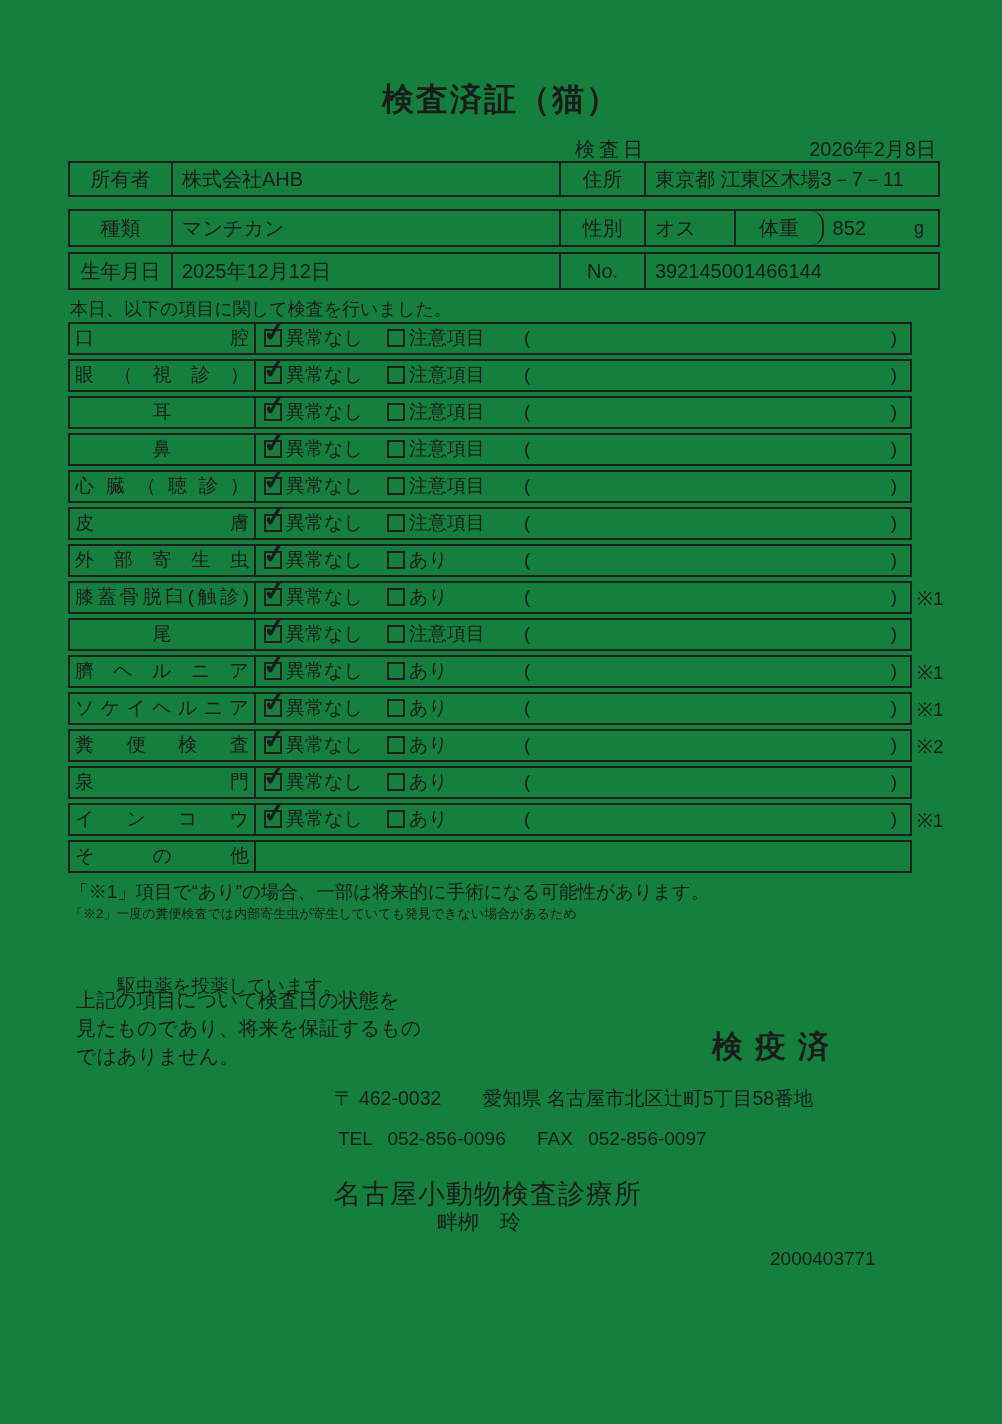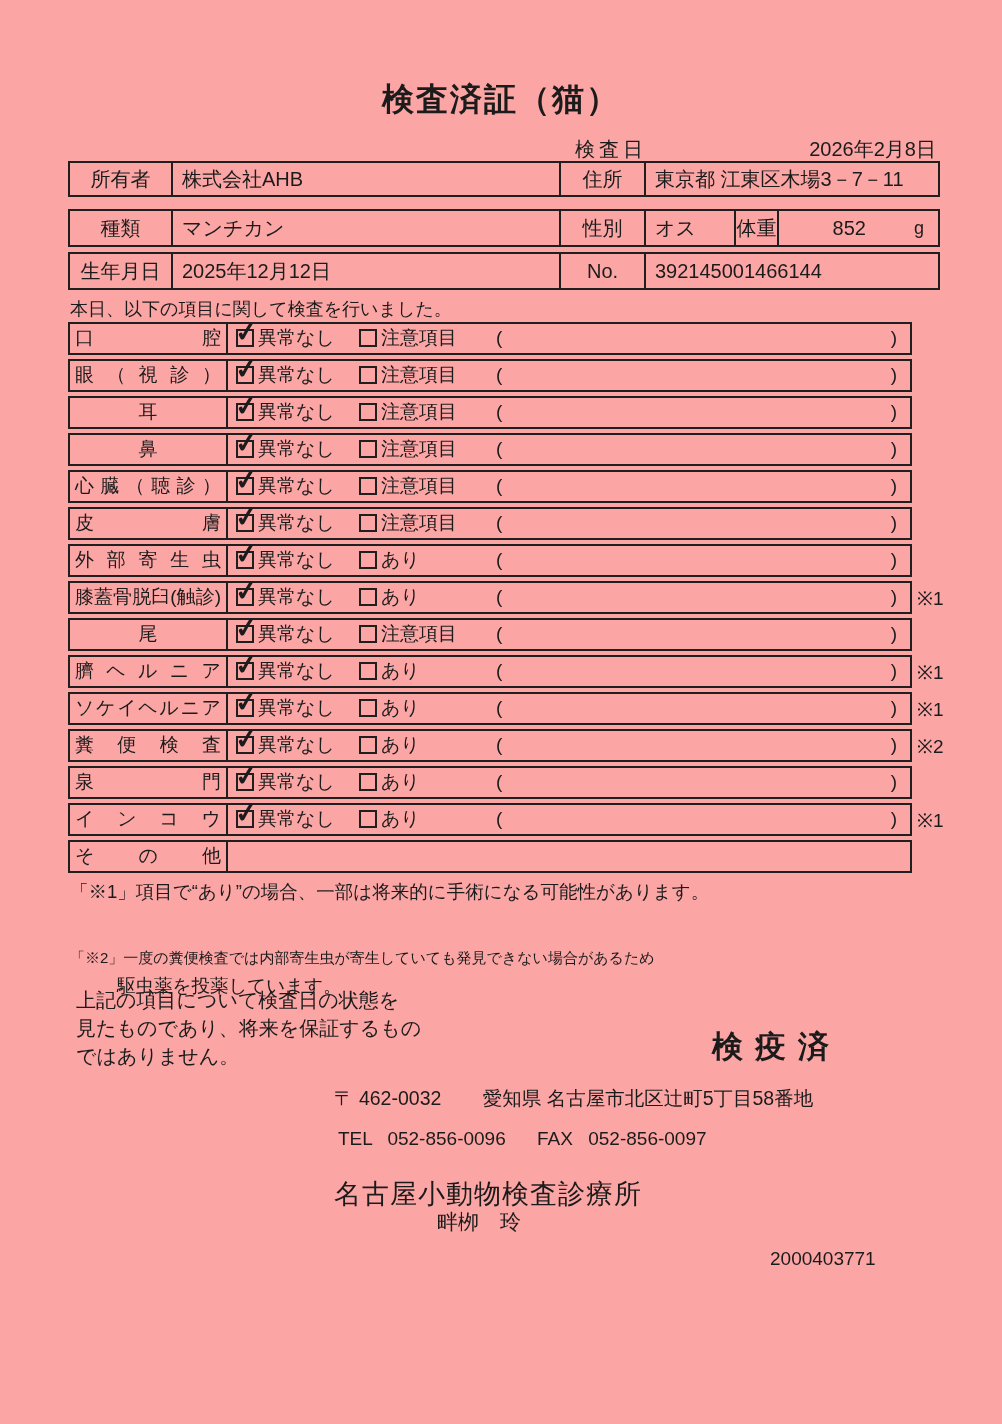--- a/index.html
+++ b/index.html
@@ -1,19 +1,19 @@
 <!DOCTYPE html>
 <html><head>
 <meta charset="utf-8">
 <style>
   html,body { margin:0; padding:0; }
   body { font-family:"Liberation Sans", sans-serif; }
   .page {
     position:relative; width:1002px; height:1424px;
-    background:#fca5a5; color:#1b1b1b; overflow:hidden;
+    background:#15803d; color:#1b1b1b; overflow:hidden;
     font-weight:500;
   }
 
   
   .doc-title {
     position:absolute; top:78px; left:0; width:1002px;
     text-align:center; font-size:32px; font-weight:700; letter-spacing:2px;
   }
   .exam-date-label { position:absolute; top:136px; left:575px; font-size:20px; letter-spacing:4px; }
   .exam-date-value { position:absolute; top:136px; right:66px; font-size:20px; }
@@ -25,38 +25,38 @@
     display:flex; align-items:stretch; font-size:20px;
   }
   .cell { display:flex; align-items:center; box-sizing:border-box; }
   .br { border-right:2px solid #1f1f1f; }
   .lbl { justify-content:center; }
   .val { padding-left:9px; }
   .owner-box { top:161px; height:36px; }
   .info-box-1 { top:209px; height:38px; }
   .info-box-2 { top:252px; height:38px; }
   .w103 { width:103px; } .w334 { width:388px; } .w85 { width:85px; }
-  .w90 { width:90px; } .w65 { width:43px; }
+  .w90 { width:90px; } .w65 { width:88px;border-radius:13px; }
   .grow { flex:1; }
   .weight-cell { flex:1; justify-content:flex-end; padding-right:14px;gap:36px; }
   .weight-unit { margin-left:12px; font-size:18px; }
 
   .statement { position:absolute; top:297px; left:70px; font-size:18px; }
 
   
   .checklist {
     position:absolute; top:322px; left:68px; width:844px;
     display:flex; flex-direction:column; gap:4px;
   }
   .cl-row {
     height:33px; border:2px solid #1f1f1f; box-sizing:border-box;
     display:flex; position:relative; background:transparent;
   }
   .cl-label {
-    width:158px; border-right:2px solid #1f1f1f; box-sizing:border-box;
+    width:186px; border-right:2px solid #1f1f1f; box-sizing:border-box;
     padding:0 5px; font-size:19px; line-height:28px;
     text-align:justify; text-align-last:justify;
   }
   .cl-label.c { text-align:center; text-align-last:center; }
   .cl-content { flex:1; position:relative; font-size:19px; line-height:28px; }
   .cb {
     position:absolute; width:14px; height:14px;
     border:2px solid #1f1f1f; top:5px; background:transparent;
   }
   .cb1 { left:8px; }
@@ -66,21 +66,21 @@
     transform:rotate(-6deg); color:#1b1b1b;
   }
   .opt1 { position:absolute; left:30px; }
   .opt2 { position:absolute; left:153px; }
   .po { position:absolute; left:268px; }
   .pc { position:absolute; right:13px; }
   .cl-note { position:absolute; left:100%; margin-left:7px; top:2px; width:48px; font-size:19px; }
 
   
   .note1 { position:absolute; top:879px; left:70px; font-size:18.5px; }
-  .note2a { position:absolute; top:905px; left:70px; font-size:15px;margin-top:44px; }
+  .note2a { position:absolute; top:905px; left:70px; font-size:13px; }
   .note2b { position:absolute; top:973px; left:117px; font-size:18.5px; }
 
   .disclaimer {
     position:absolute; top:986px; left:76px; font-size:20px;
     line-height:28px; white-space:pre-line;
   }
   .stamp {
     position:absolute; top:1026px; left:712px; font-size:31px;
     letter-spacing:12px; font-weight:600;
   }

